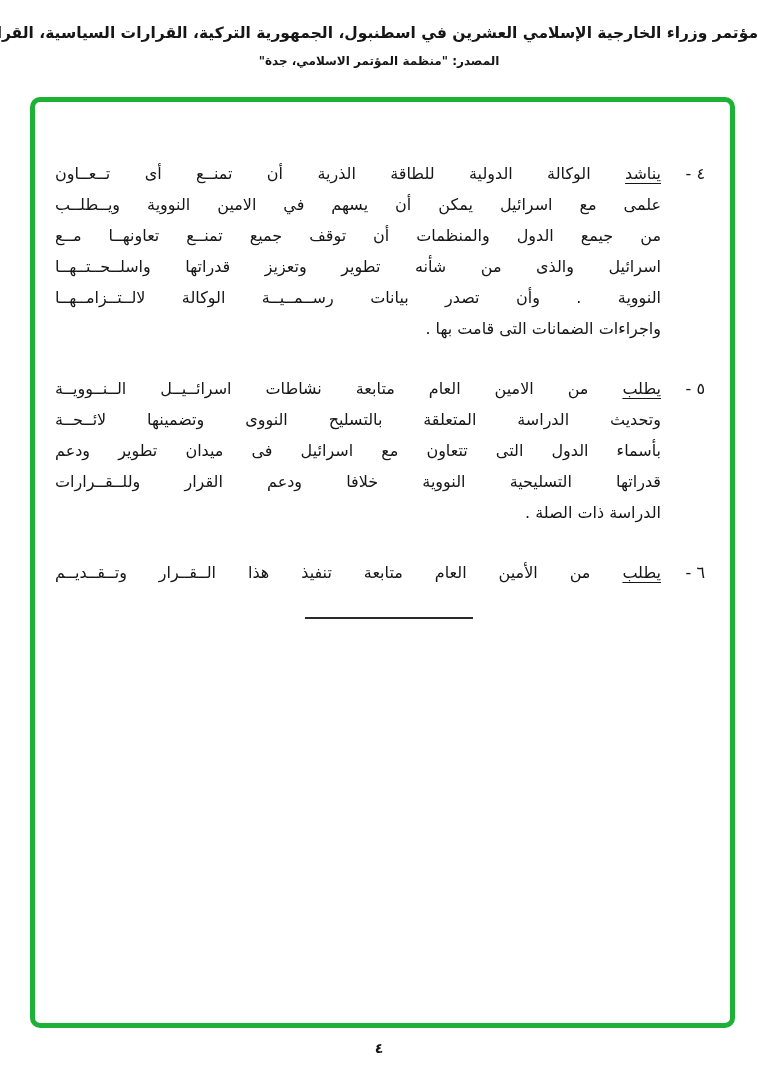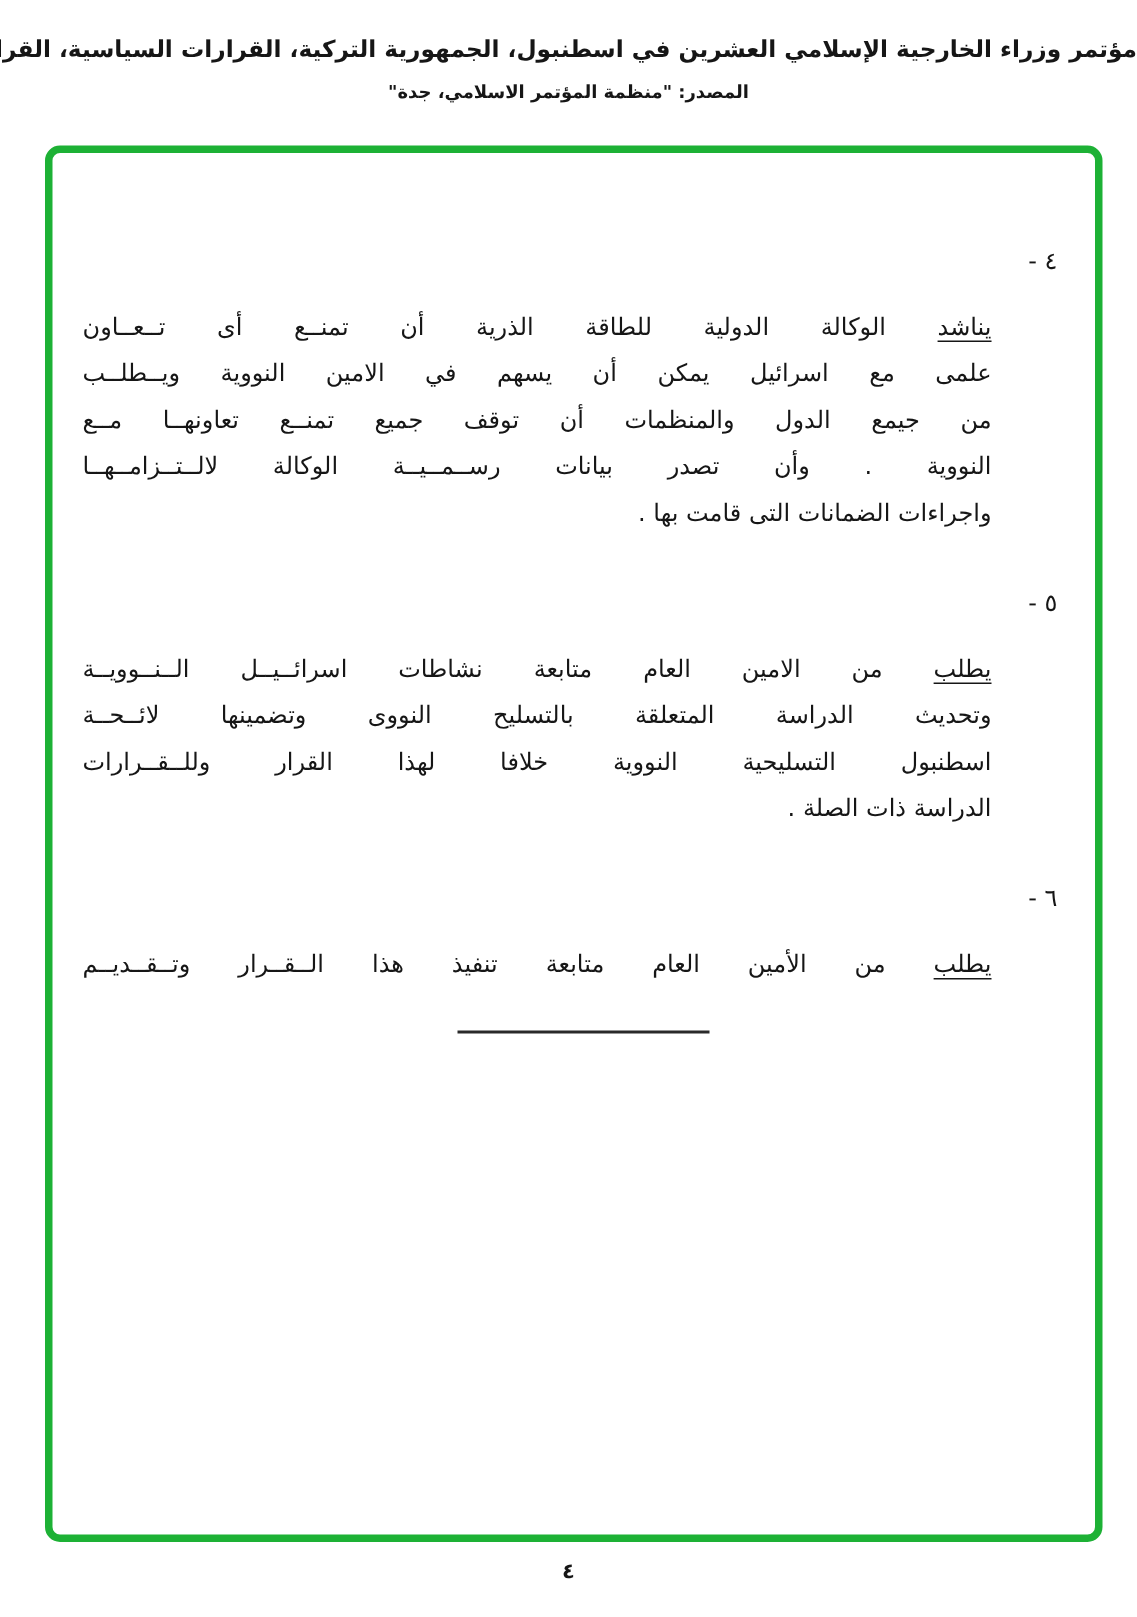--- a/index.html
+++ b/index.html
@@ -47,21 +47,21 @@
   .para {
     display: flex;
     margin-bottom: 29px;
   }
   .para:last-of-type { margin-bottom: 0; }
   .para-num {
     flex: 0 0 44px;
     line-height: 31px;
     white-space: nowrap;
   }
-  .para-body { flex: 1; min-width: 0; margin-top: 44px; }
+  .para-body { flex: 1; min-width: 0; }
   .line {
     line-height: 31px;
     text-align: justify;
     text-align-last: justify;
     text-justify: inter-word;
   }
   .line.final {
     text-align: left;
     text-align-last: right;
   }
@@ -91,31 +91,33 @@
 
 <div class="doc-frame">
   <div class="doc-content">
 
     <div class="para">
       <div class="para-num">٤ -</div>
       <div class="para-body">
         <div class="line"><span class="lead">يناشد</span> <span>الوكالة الدولية للطاقة الذرية أن تمنــع أى تــعــاون</span></div>
         <div class="line">علمى مع اسرائيل يمكن أن يسهم في الامين النووية ويــطلــب</div>
         <div class="line">من جيمع الدول والمنظمات أن توقف جميع تمنــع تعاونهــا مــع</div>
+        <div class="line">اسرائيل والذى من شأنه تطوير وتعزيز قدراتها واسلــحــتــهــا</div>
         <div class="line">النووية . وأن تصدر بيانات رســمــيــة الوكالة لالــتــزامــهــا</div>
         <div class="line final">واجراءات الضمانات التى قامت بها .</div>
       </div>
     </div>
 
     <div class="para">
       <div class="para-num">٥ -</div>
       <div class="para-body">
         <div class="line"><span class="lead">يطلب</span> <span>من الامين العام متابعة نشاطات اسرائــيــل الــنــوويــة</span></div>
         <div class="line">وتحديث الدراسة المتعلقة بالتسليح النووى وتضمينها لائــحــة</div>
-        <div class="line">اسطنبول التسليحية النووية خلافا لهذا القرار وللــقــرارات</div>
+        <div class="line">بأسماء الدول التى تتعاون مع اسرائيل فى ميدان تطوير ودعم</div>
+        <div class="line">قدراتها التسليحية النووية خلافا ودعم القرار وللــقــرارات</div>
         <div class="line final">الدراسة ذات الصلة .</div>
       </div>
     </div>
 
     <div class="para">
       <div class="para-num">٦ -</div>
       <div class="para-body">
         <div class="line"><span class="lead">يطلب</span> <span>من الأمين العام متابعة تنفيذ هذا الــقــرار وتــقــديــم</span></div>
       </div>
     </div>

